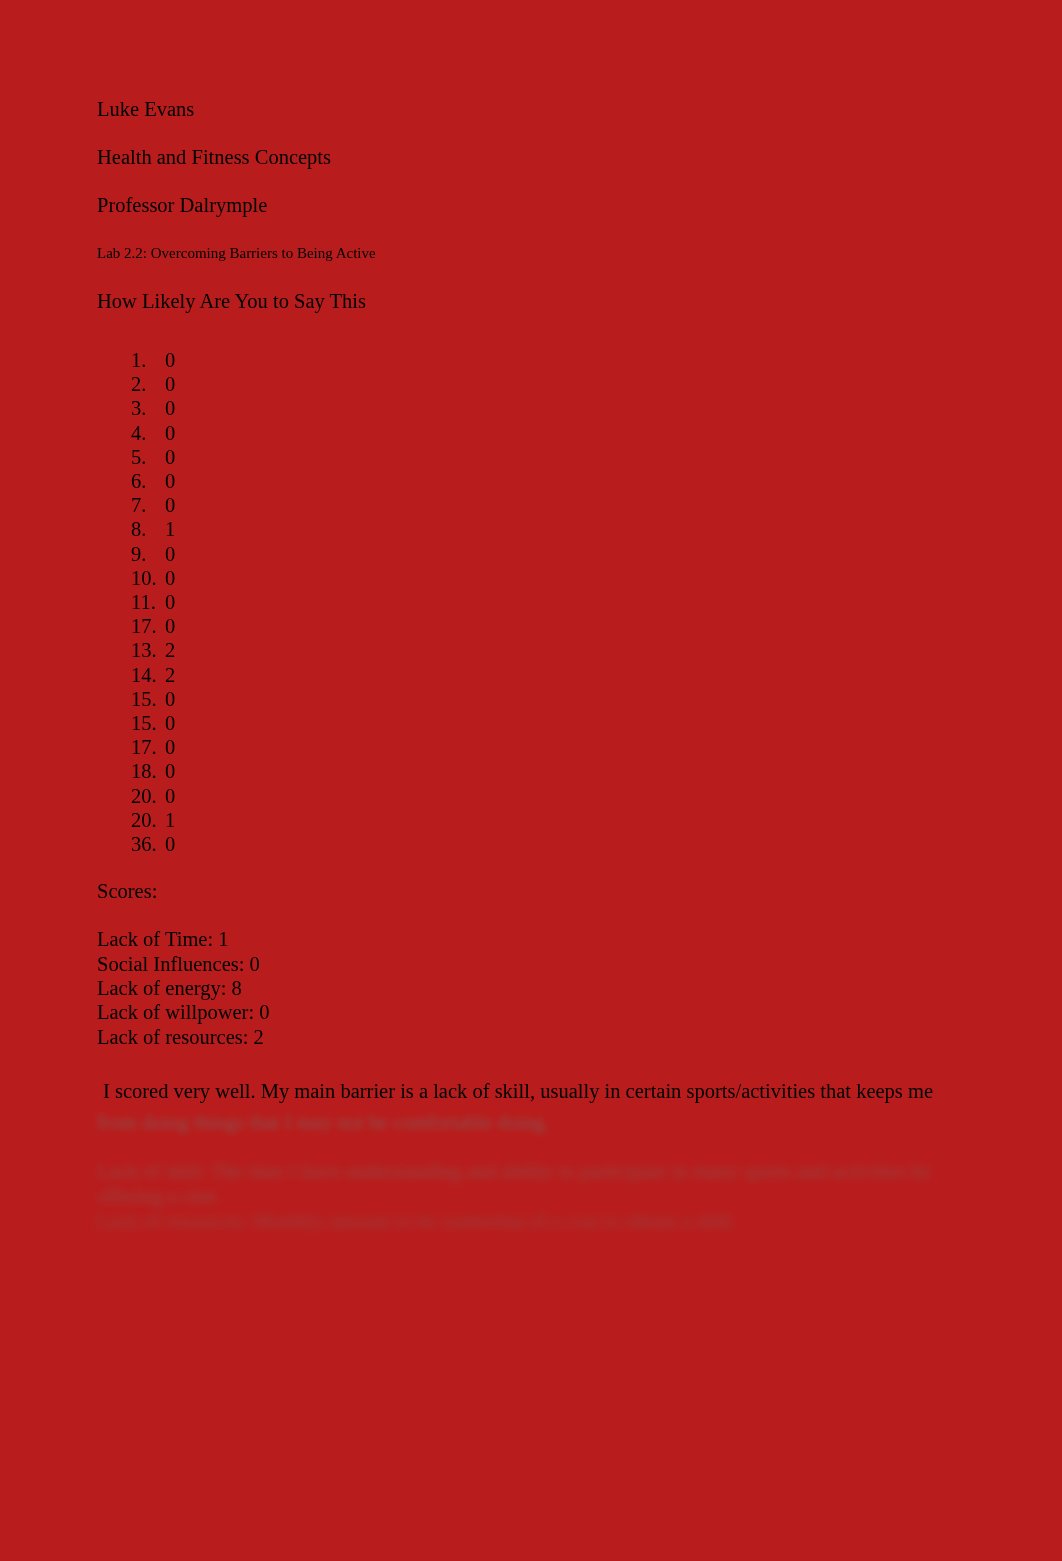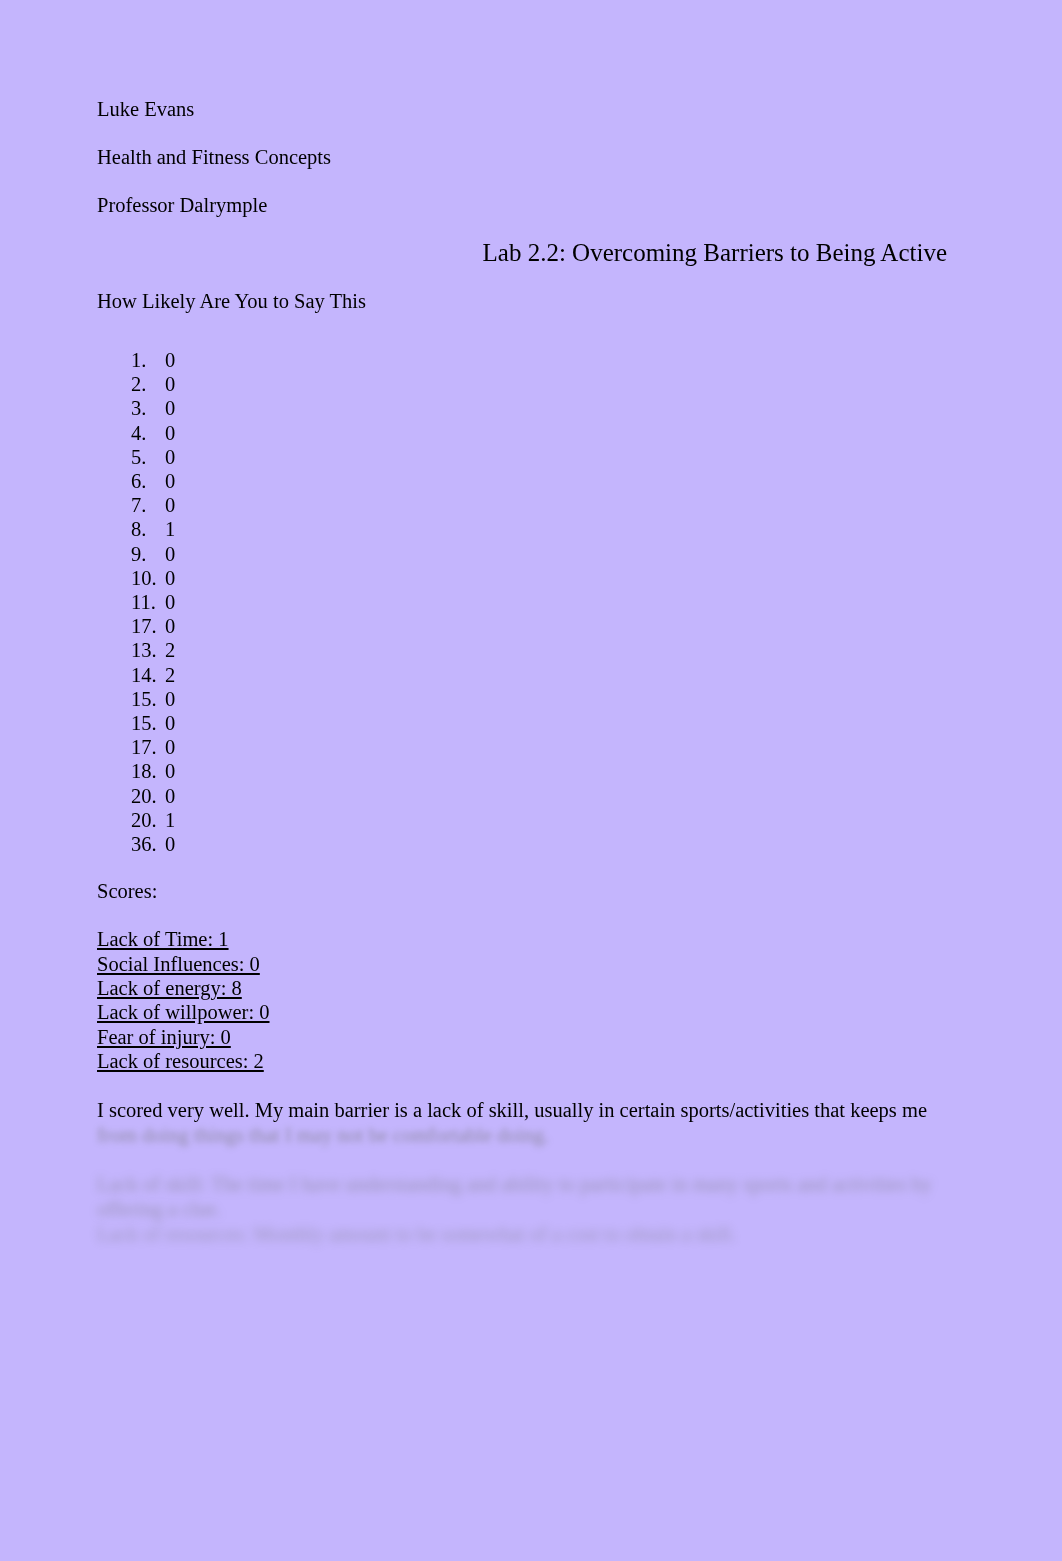--- a/index.html
+++ b/index.html
@@ -15,43 +15,43 @@
     color: #000000;
     -webkit-font-smoothing: antialiased;
   }
 
   .page {
     position: absolute;
     left: 0;
     top: 0;
     width: 1062px;
     height: 1561px;
-    background: #c4b5fd;
+    background: #b91c1c;
     overflow: hidden;
   }
 
   .doc {
     position: absolute;
     left: 97px;
     top: 97px;
     width: 850px;
   }
 
   .para {
     font-size: 20.5px;
     line-height: 24px;
     margin: 0 0 24px 0;
     white-space: pre-wrap;
   }
 
   .title {
-    font-size: 25px;
+    font-size: 15px;
     line-height: 24px;
     margin: 0 0 24px 0;
-    text-align: right;
+    text-align: left;
   }
 
   .list {
     list-style: none;
     margin: 0;
     padding: 0;
   }
   .list-item {
     font-size: 20.5px;
     line-height: 24.2px;
@@ -73,27 +73,26 @@
   .spacer-list-top { height: 11px; }
   .spacer-list-bottom { height: 23px; }
 
   .scores-block {
     margin: 0;
   }
   .score-line {
     font-size: 20.5px;
     line-height: 24.4px;
     margin: 0;
-    text-decoration: underline;
   }
 
   .body-para {
     font-size: 20.5px;
     line-height: 25px;
-    margin: 0;
+    margin: 6px;
   }
 
   
   .blur-line {
     font-size: 20.5px;
     line-height: 25px;
     margin: 0;
     color: #707070;
     filter: blur(3.4px);
     opacity: 0.62;
@@ -214,21 +213,20 @@
 
     <div class="spacer-list-bottom"></div>
 
     <p class="para">Scores:</p>
 
     <div class="scores-block" id="scores-block">
         <p class="score-line">Lack of Time: 1</p>
         <p class="score-line">Social Influences: 0</p>
         <p class="score-line">Lack of energy: 8</p>
         <p class="score-line">Lack of willpower: 0</p>
-        <p class="score-line">Fear of injury: 0</p>
         <p class="score-line">Lack of resources: 2</p>
       </div>
 
     <div class="spacer-sm"></div>
 
     <p class="body-para">I scored very well. My main barrier is a lack of skill, usually in certain sports/activities that keeps me</p>
 
     <p class="blur-line">from doing things that I may not be comfortable doing.</p>
 
     <div class="spacer-sm"></div>

